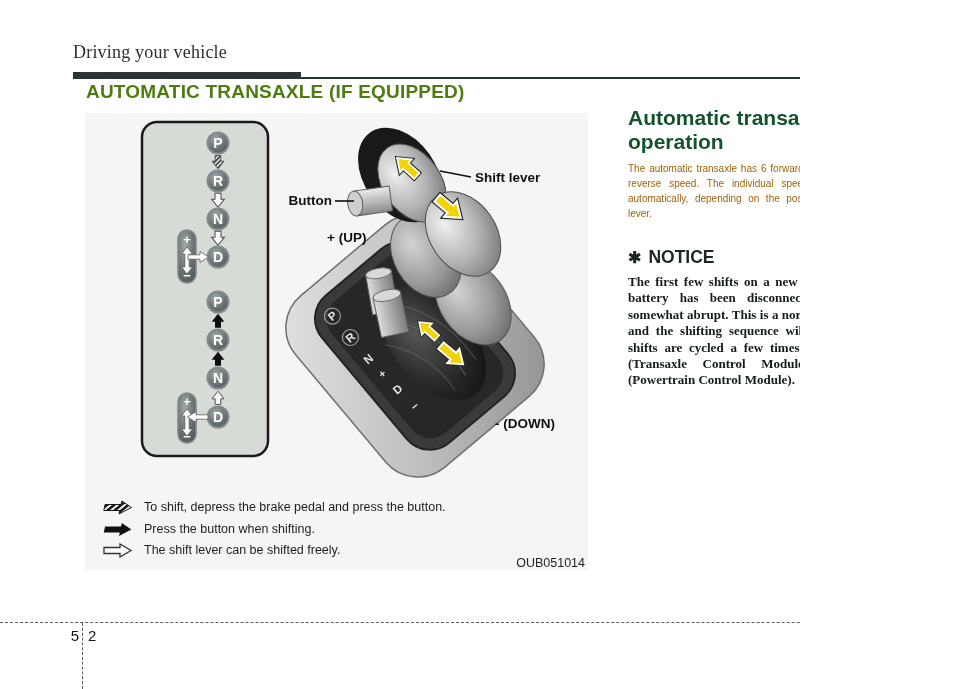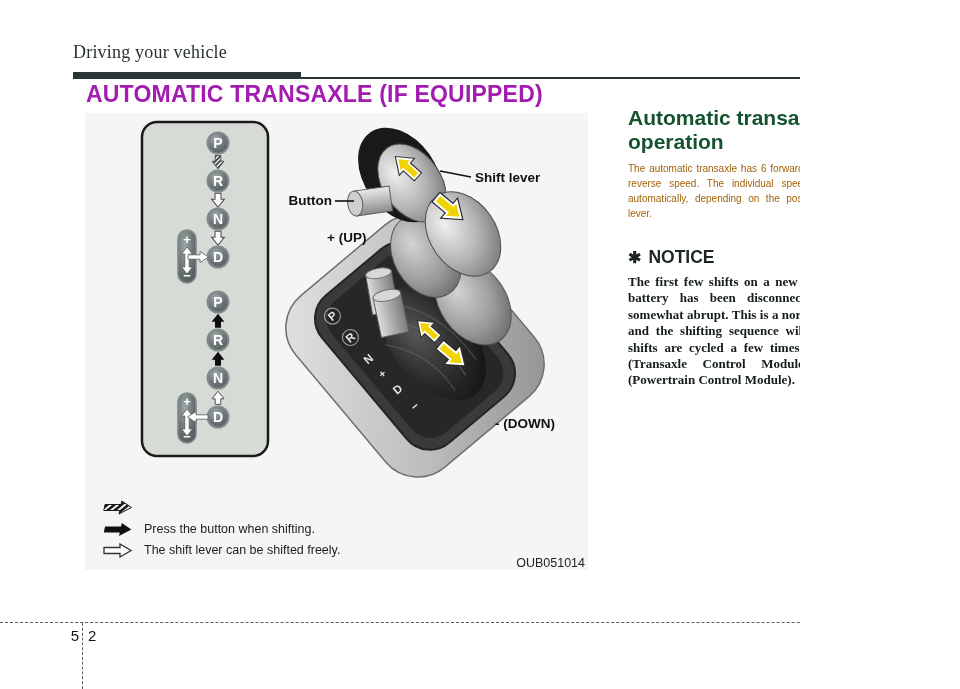--- a/index.html
+++ b/index.html
@@ -8,22 +8,22 @@
     font-family:"Liberation Sans", sans-serif; color:#1f2626; overflow:hidden;
   }
   
   .running-head {
     position:absolute; left:73px; top:42px; font-family:"Liberation Serif", serif;
     font-size:18px; color:#2a3132; letter-spacing:0.2px;
   }
   .head-rule-thin { position:absolute; left:73px; top:77px; width:808px; height:2px; background:#2c3536; }
   .head-rule-thick { position:absolute; left:73px; top:72px; width:228px; height:7px; background:#2c3536; }
   .section-title {
-    position:absolute; left:86px; top:81px; font-size:23px; font-weight:bold;
-    color:#a21caf; letter-spacing:0.2px;
+    position:absolute; left:86px; top:81px; font-size:19px; font-weight:bold;
+    color:#4d7c0f; letter-spacing:0.2px;
   }
   
   .figure-box { position:absolute; left:85px; top:113px; width:503px; height:457px; background:#f5f6f4; }
   .figure-box svg.main { position:absolute; left:0; top:0; }
   .legend-row { position:absolute; left:17px; display:flex; align-items:center; gap:11px; height:16px; }
   .legend-row .txt { font-size:12.5px; color:#1c1c1c; white-space:nowrap; }
   .legend-row svg { flex:none; display:block; }
   
   .right-col { position:absolute; left:628px; top:106px; width:253px; }
   .op-heading { margin:0; font-size:21px; font-weight:bold; color:#14532d; }
@@ -209,20 +209,21 @@
     <div class="legend-row" style="top:386px">
       <svg width="31" height="15" viewBox="0 0 31 15">
         <defs>
           <pattern id="lhatch" width="5" height="5" patternUnits="userSpaceOnUse" patternTransform="rotate(45)">
             <rect width="5" height="5" fill="#ffffff"></rect>
             <rect width="2.8" height="5" fill="#111111"></rect>
           </pattern>
         </defs>
         <polygon points="2,4.5 18,4.5 18,1 29,7.5 18,14 18,10.5 2,10.5" transform="translate(2,0) skewX(-12)" fill="url(#lhatch)" stroke="#111111" stroke-width="0.9"></polygon>
       </svg>
+      <span class="txt">To shift, depress the brake pedal and press the button.</span>
     </div>
     <div class="legend-row" style="top:408px">
       <svg width="31" height="15" viewBox="0 0 31 15">
         <polygon points="2,4.5 18,4.5 18,1 29,7.5 18,14 18,10.5 2,10.5" transform="translate(2,0) skewX(-12)" fill="#111111"></polygon>
       </svg>
       <span class="txt">Press the button when shifting.</span>
     </div>
     <div class="legend-row" style="top:429px">
       <svg width="31" height="15" viewBox="0 0 31 15">
         <polygon points="2,4.5 18,4.5 18,1 29,7.5 18,14 18,10.5 2,10.5" fill="#ffffff" stroke="#333333" stroke-width="1.3"></polygon>

